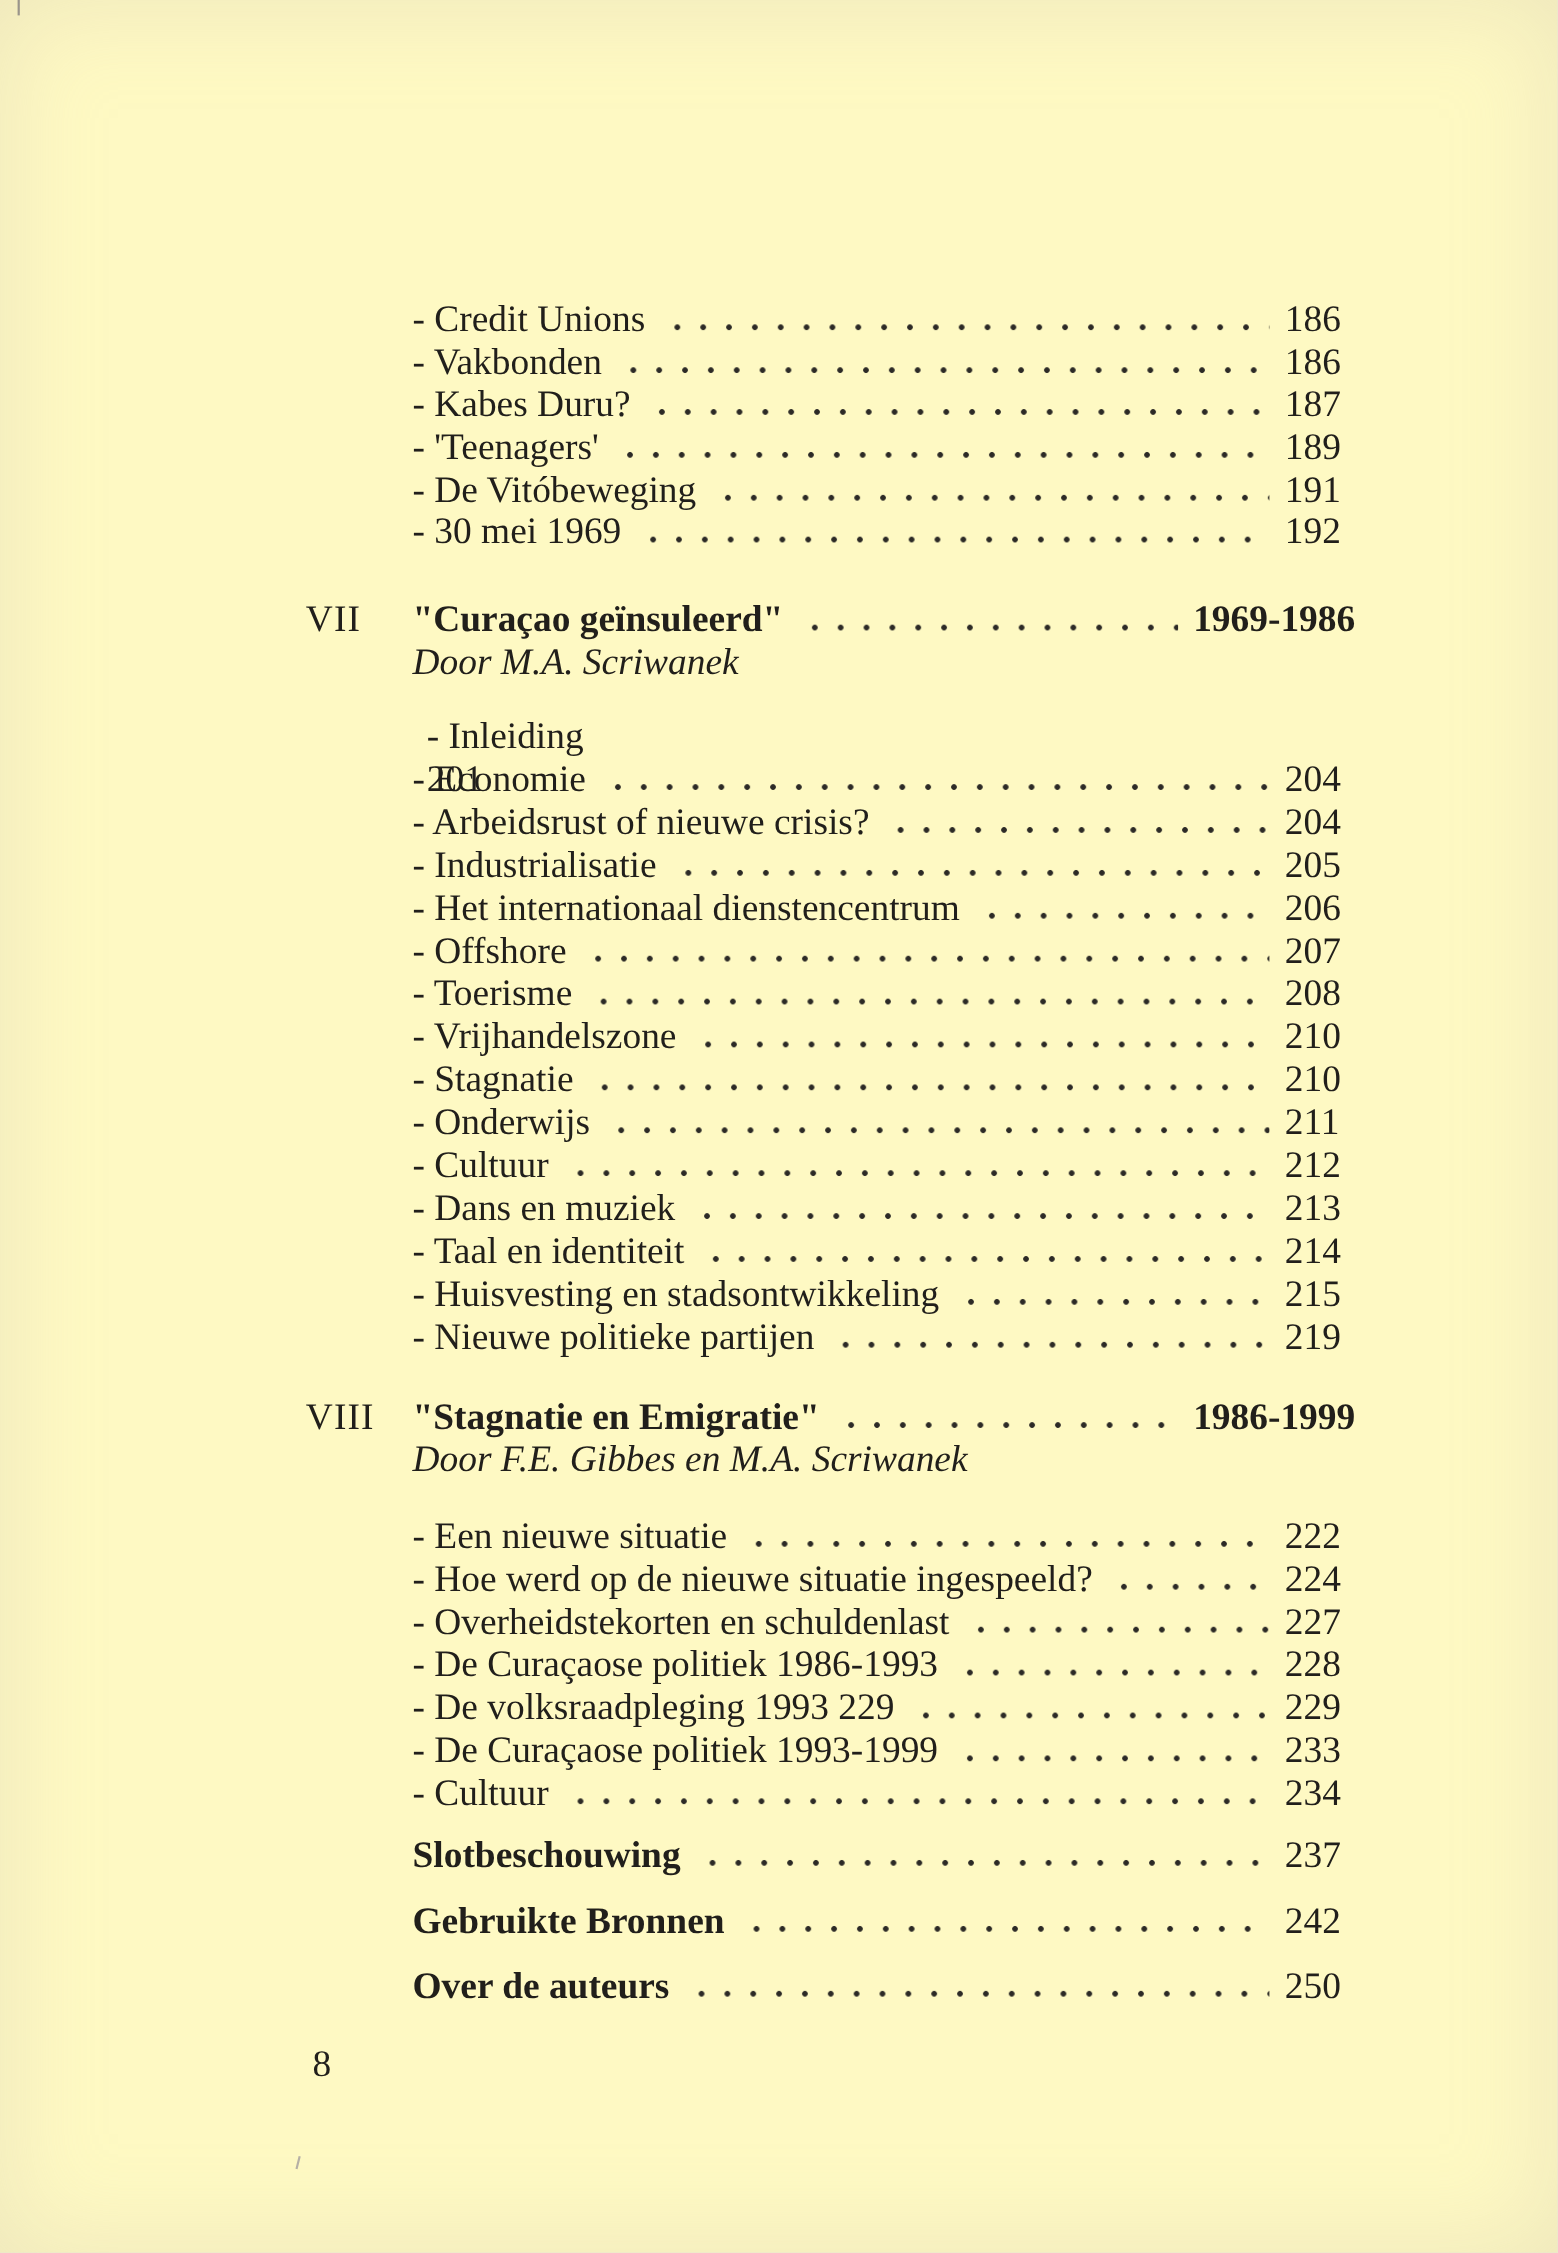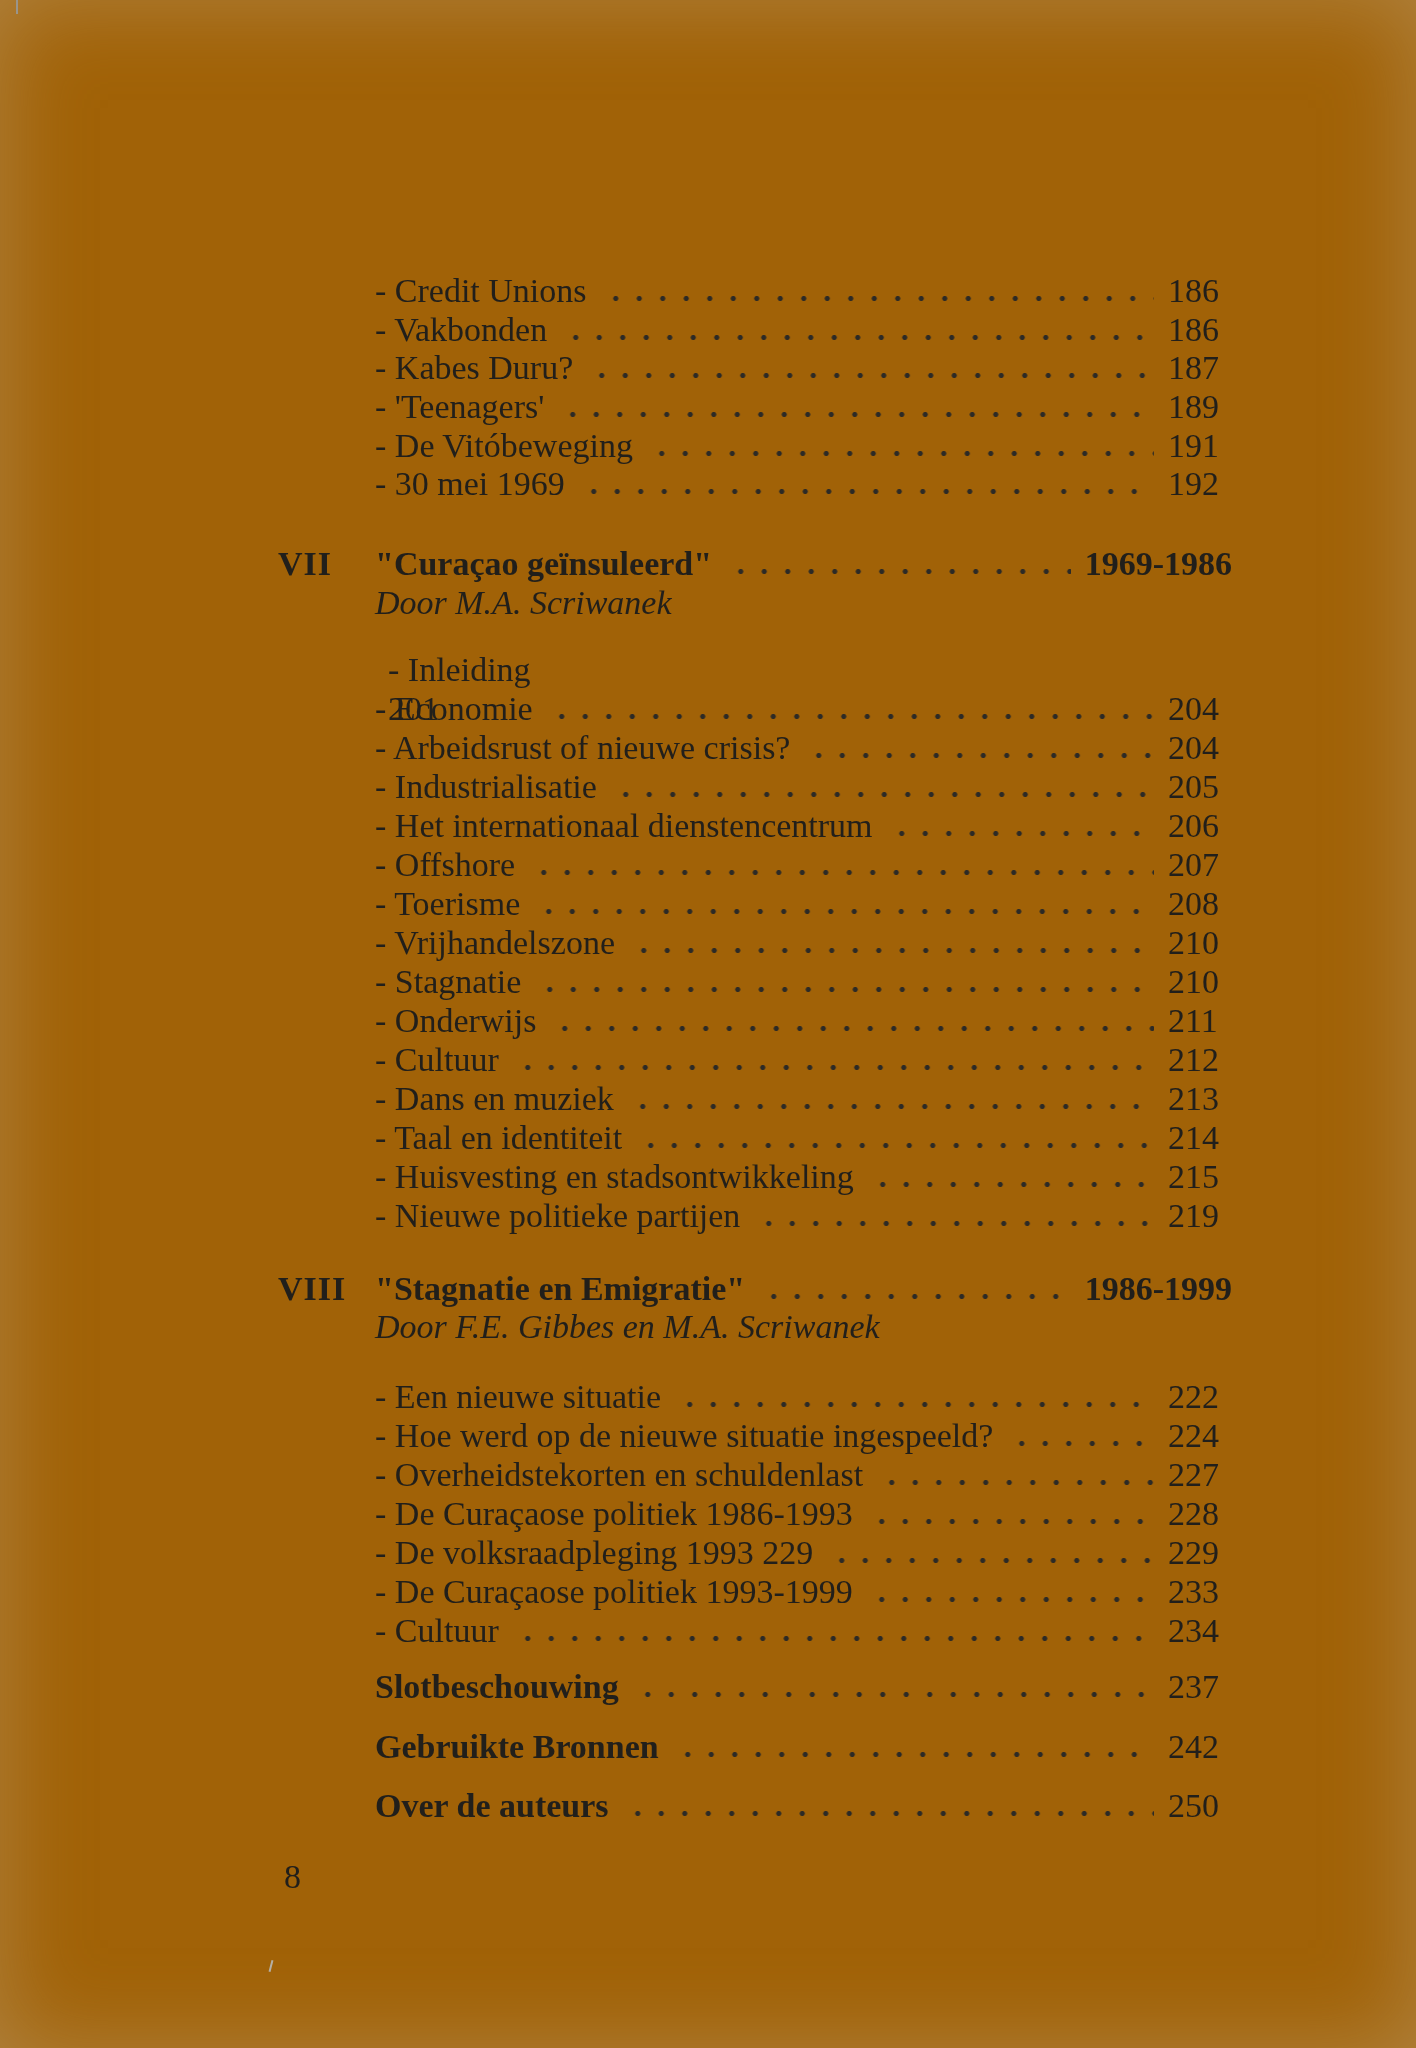--- a/index.html
+++ b/index.html
@@ -1,37 +1,37 @@
 <!DOCTYPE html>
 <html><head>
 <meta charset="utf-8">
 <style>
   html,body{margin:0;padding:0;background:#e9e6dd;}
   .page{
     position:relative;
     width:1416px;height:2048px;
-    background:#a16207;
+    background:#fef9c3;
     box-shadow:inset 0 0 90px rgba(205,196,175,.35);
     font-family:"Liberation Serif","DejaVu Serif",serif;
     color:#211f1b;
     overflow:hidden;
   }
   .toc{position:absolute;left:278px;top:272px;width:954px;}
   .row{display:flex;align-items:baseline;height:38.7px;font-size:34px;line-height:38.7px;}
   .sec-entries .row{height:39px;line-height:39px;}
   .indent{margin-left:97px;}
   .lbl{flex:0 0 auto;white-space:pre;}
   .leader{
     flex:1 1 auto;height:7px;margin:0 14px 0 13px;
     background-image:radial-gradient(circle,#2c2a26 2.2px,rgba(0,0,0,0) 2.9px);
     background-size:23.5px 7px;background-repeat:repeat-x;background-position:4px 100%;
   }
   .pg{flex:0 0 auto;min-width:64px;text-align:left;}
   .chapter{display:flex;align-items:baseline;height:38.7px;font-size:34px;line-height:38.7px;}
-  .numeral{flex:0 0 97px;font-weight:700;letter-spacing:1px;}
+  .numeral{flex:0 0 97px;font-weight:400;letter-spacing:1px;}
   .chapter-title{flex:0 0 auto;font-weight:700;white-space:pre;}
   .chapter-pages{flex:0 0 auto;font-weight:700;text-align:left;}
   .byline{margin-left:97px;font-style:italic;font-size:34px;height:38.7px;line-height:38.7px;}
   .bold .lbl{font-weight:700;}
   .mt-ch1{margin-top:41px;}
   .mt-ent1{margin-top:27px;flex-direction:column;}
   .mt-ch2{margin-top:35px;}
   .mt-ent2{margin-top:30px;}
   .mt-close{margin-top:18px;}
   .mt-close2{margin-top:21px;}

